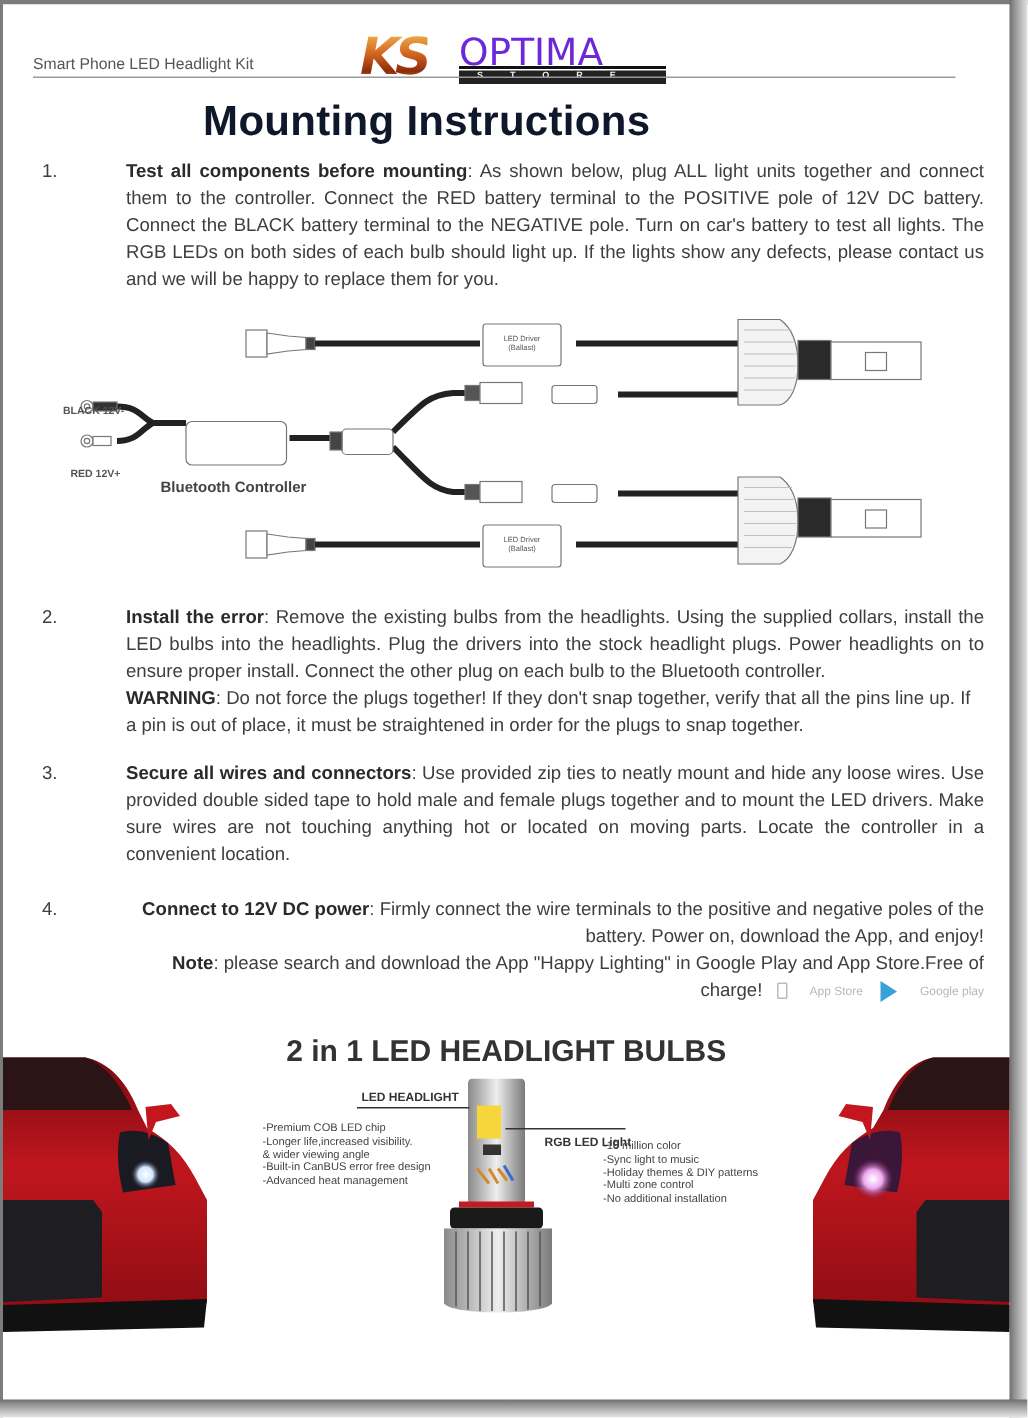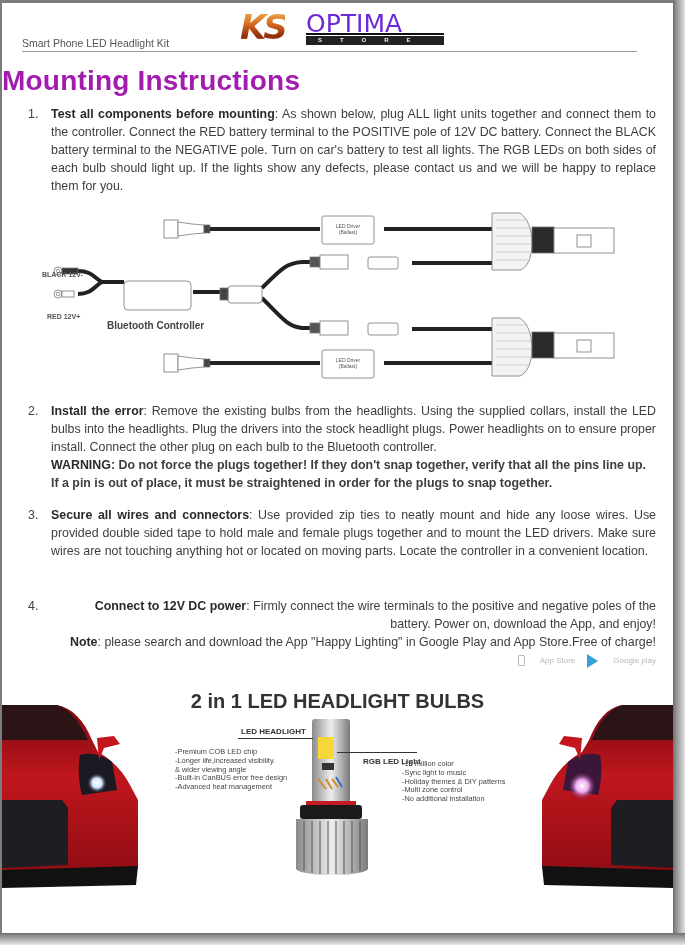--- a/index.html
+++ b/index.html
@@ -15,39 +15,39 @@
   .frame-right { position: absolute; left: 673px; top: 0; width: 12px; height: 945px;
     background: linear-gradient(to right, #6e6e6e 0, #8f8f8f 3px, #bdbdbd 8px, #e2e2e2 12px); }
   .frame-bottom { position: absolute; left: 0; top: 933px; width: 685px; height: 12px;
     background: linear-gradient(to bottom, #6e6e6e 0, #909090 3px, #c0c0c0 8px, #e6e6e6 12px); }
 
   .page { position: absolute; left: 2px; top: 3px; width: 671px; height: 930px; background: #fff; overflow: hidden; }
 
   
   .doc-header-label { position: absolute; left: 20px; top: 34px; font-size: 10.5px; color: #555; }
   .header-rule { position: absolute; left: 20px; top: 48px; width: 615px; height: 1px; background: #9a9a9a; }
-  .logo { position: absolute; left: 238px; top: 5px; width: 210px; height: 40px; }
+  .logo { position: absolute; left: 238px; top: 16px; width: 210px; height: 40px; }
   .logo-ks { position: absolute; left: 0; top: 0; font-family: "DejaVu Sans", sans-serif; font-weight: bold; font-style: italic;
     font-size: 34px; letter-spacing: -3px; line-height: 38px;
     background: linear-gradient(180deg, #f7c15a 0%, #d2641e 45%, #8c2c0c 75%, #e0a040 100%);
     -webkit-background-clip: text; background-clip: text; color: transparent;
     text-shadow: none; }
   .logo-optima { position: absolute; left: 66px; top: 3px; font-family: "DejaVu Sans", sans-serif; font-weight: normal;
     font-size: 25px; letter-spacing: 0px; color: #6d28d9; line-height: 26px; }
   .logo-underline { position: absolute; left: 66px; top: 25px; width: 138px; height: 2px; background: #111; }
   .logo-store { position: absolute; left: 66px; top: 28px; width: 138px; height: 9px; background: #222;
     color: #eee; font-size: 6px; font-weight: bold; line-height: 9px; letter-spacing: 18px; padding-left: 12px; box-sizing: border-box; white-space: nowrap; overflow: hidden; }
 
-  .title { position: absolute; left: 0; width: 565px; top: 62px; 
-    font-size: 28px; font-weight: bold; color: #a21caf; letter-spacing: 0.2px; }
+  .title { position: absolute; left: 0; width: 565px; top: 62px; text-align: center;
+    font-size: 28px; font-weight: bold; color: #0f172a; letter-spacing: 0.2px; }
 
   
   .step { position: absolute; left: 26px; width: 628px; font-size: 12.4px; line-height: 18px; color: #3e3e3e; }
   .step-num { position: absolute; left: 0; top: 0; width: 30px; }
-  .step-body { margin-left: 23px; text-align: justify; }
+  .step-body { margin-left: 56px; text-align: justify; }
   .step-body b { color: #2a2a2a; }
   .step-body p { margin: 0; }
 
   
   .diagram { position: absolute; left: 30px; top: 205px; width: 600px; height: 185px; }
   .diagram svg { position: absolute; left: 0; top: 0; }
   .diagram .lbl { position: absolute; font-size: 7px; font-weight: bold; color: #555; }
   .diagram .ctrl-lbl { position: absolute; font-size: 10px; font-weight: bold; color: #444; }
   .diagram .driver-lbl { position: absolute; font-size: 5px; color: #555; text-align: center; line-height: 6px; }
 
@@ -178,21 +178,21 @@
     <div class="driver-lbl" style="left:290px; top:149px; width:52px;">
       <div>LED Driver</div>
       <div>(Ballast)</div>
     </div>
   </div>
 
   <div class="step" style="top:399px;">
     <span class="step-num">2.</span>
     <div class="step-body">
       <p><b>Install the error</b><span>: Remove the existing bulbs from the headlights. Using the supplied collars, install the LED bulbs into the headlights. Plug the drivers into the stock headlight plugs. Power headlights on to ensure proper install. Connect the other plug on each bulb to the Bluetooth controller.</span></p>
-      <p style="text-align:left;font-weight:bold;"><b>WARNING</b><span>: Do not force the plugs together! If they don't snap together, verify that all the pins line up. If a pin is out of place, it must be straightened in order for the plugs to snap together.</span></p>
+      <p style="text-align:left;"><b>WARNING</b><span>: Do not force the plugs together! If they don't snap together, verify that all the pins line up. If a pin is out of place, it must be straightened in order for the plugs to snap together.</span></p>
     </div>
   </div>
 
   <div class="step" style="top:503px;">
     <span class="step-num">3.</span>
     <div class="step-body">
       <b>Secure all wires and connectors</b><span>: Use provided zip ties to neatly mount and hide any loose wires. Use provided double sided tape to hold male and female plugs together and to mount the LED drivers. Make sure wires are not touching anything hot or located on moving parts. Locate the controller in a convenient location.</span>
     </div>
   </div>
 

